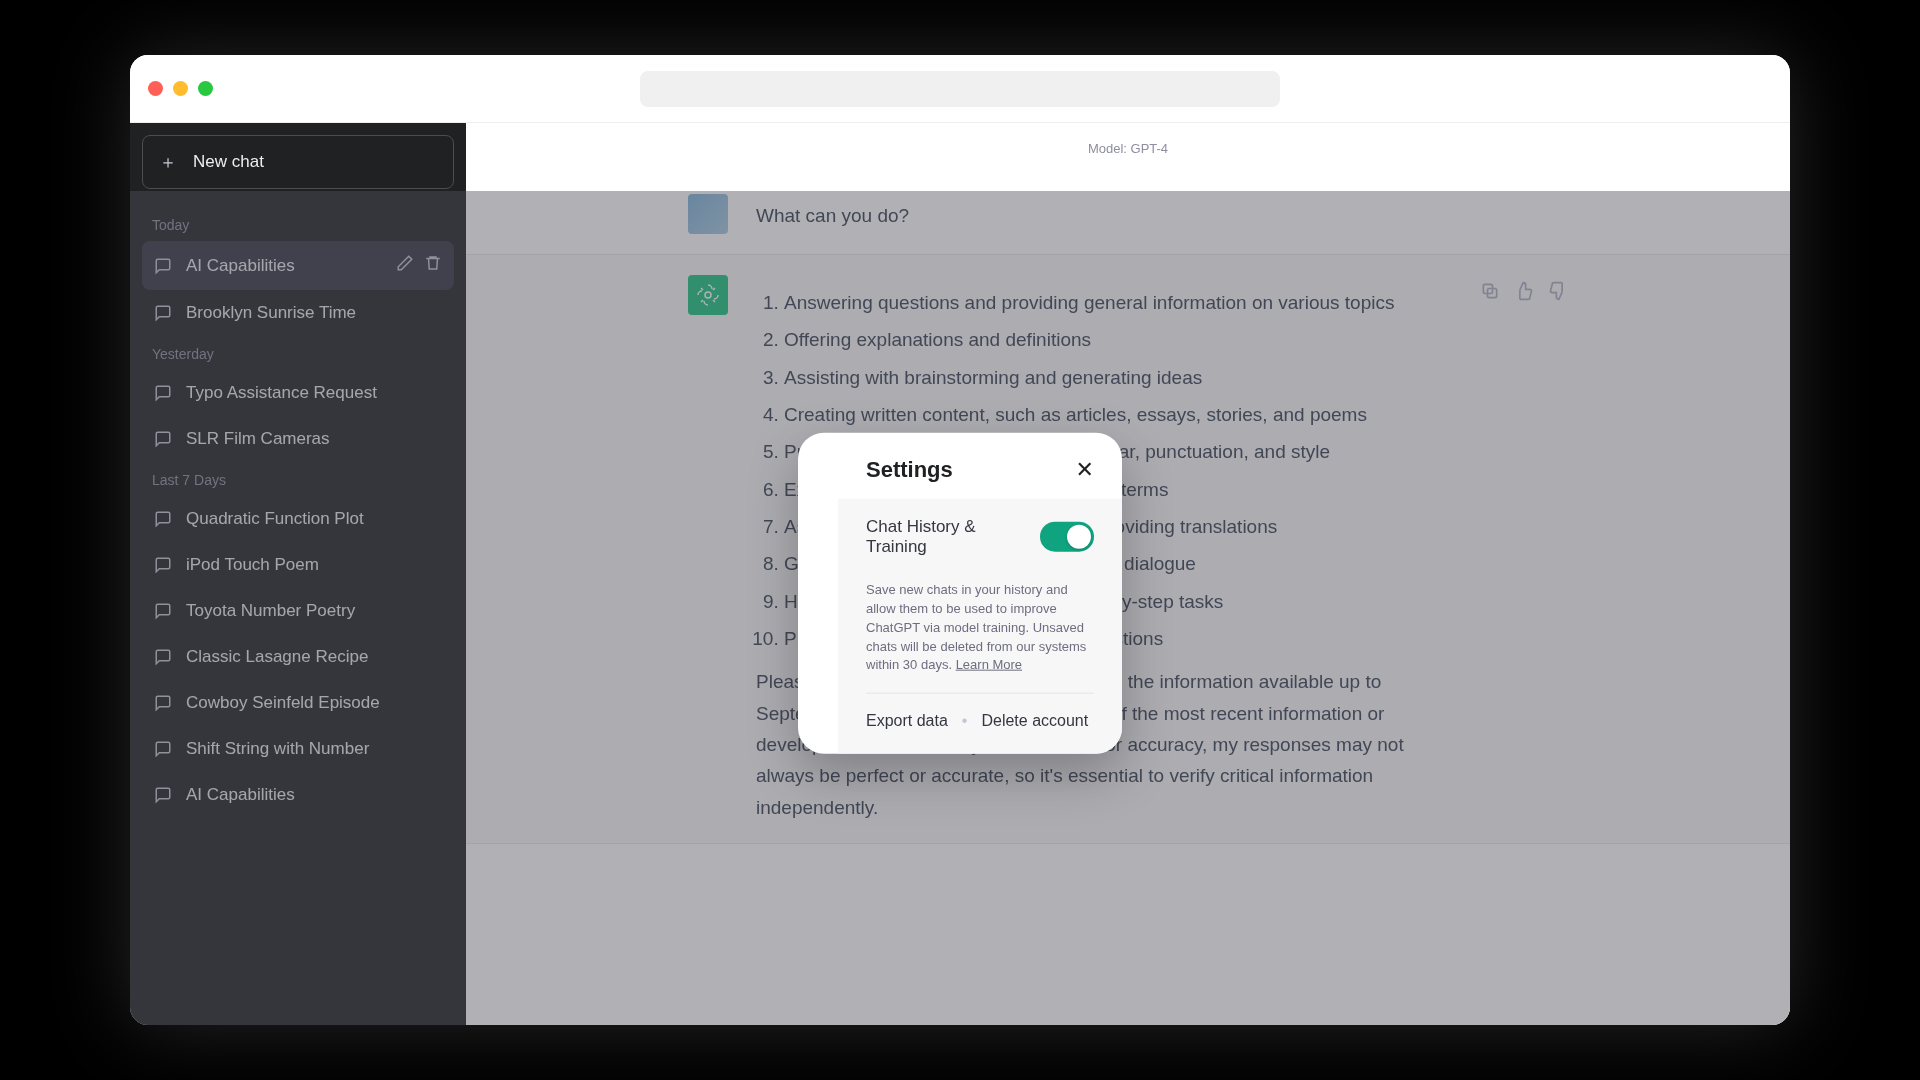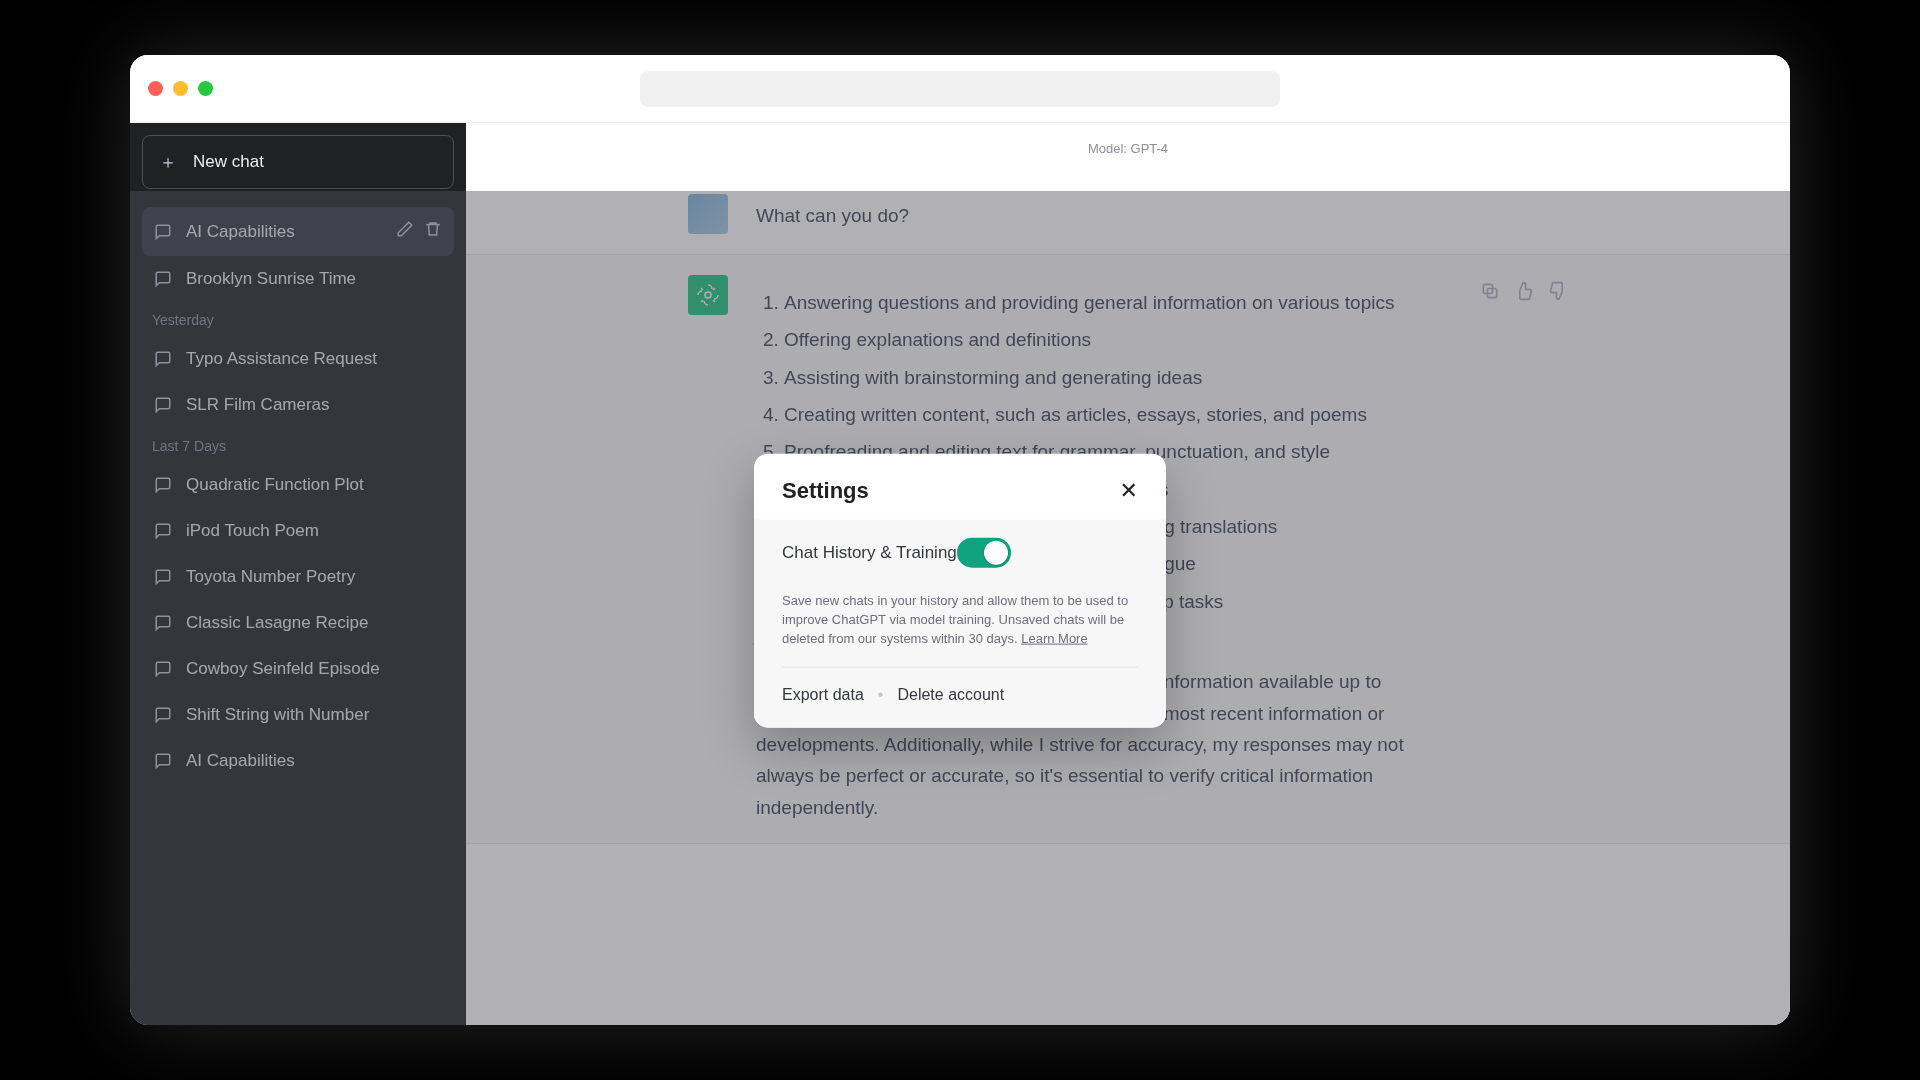--- a/index.html
+++ b/index.html
@@ -135,25 +135,26 @@
   
   .dim {
     position:absolute; inset:68px 0 0 0;
     background: rgba(80,80,90,0.45);
   }
   
   .modal {
     position: absolute;
     left:50%; top:50%;
     transform: translate(-50%, -44%);
-    width: 412px;
+    width: 324px;
     background:#fff;
-    border-radius: 14px;
+    border-radius: 26px;
     box-shadow: 0 20px 50px rgba(0,0,0,0.25);
     overflow:hidden;
+    padding-left:40px;
   }
   .modal-head {
     display:flex; align-items:center; justify-content:space-between;
     padding: 24px 28px 16px;
   }
   .modal-title { font-size:22px; font-weight:600; color:#202123; }
   .close-icon { font-size:22px; cursor:pointer; color:#202123; }
   .modal-row {
     display:flex; align-items:center; justify-content:space-between;
     padding: 16px 28px;
@@ -210,20 +211,21 @@
   </div>
 
   <div class="content">
 
     <div class="sidebar">
       <div class="new-chat">
         <span class="plus-icon">＋</span>
         <span>New chat</span>
       </div>
 
+      <div class="section-label">Today</div>
       <div class="chat-item active">
         <span class="chat-icon"><svg viewBox="0 0 24 24">
                 <path d="M21 15a2 2 0 0 1-2 2H7l-4 4V5a2 2 0 0 1 2-2h14a2 2 0 0 1 2 2z"></path>
               </svg></span>
         <span class="chat-title">AI Capabilities</span>
         <span class="item-actions">
           <span><svg viewBox="0 0 24 24">
                   <path d="M17 3l4 4L7 21H3v-4L17 3z"></path>
                 </svg></span>
           <span><svg viewBox="0 0 24 24">

